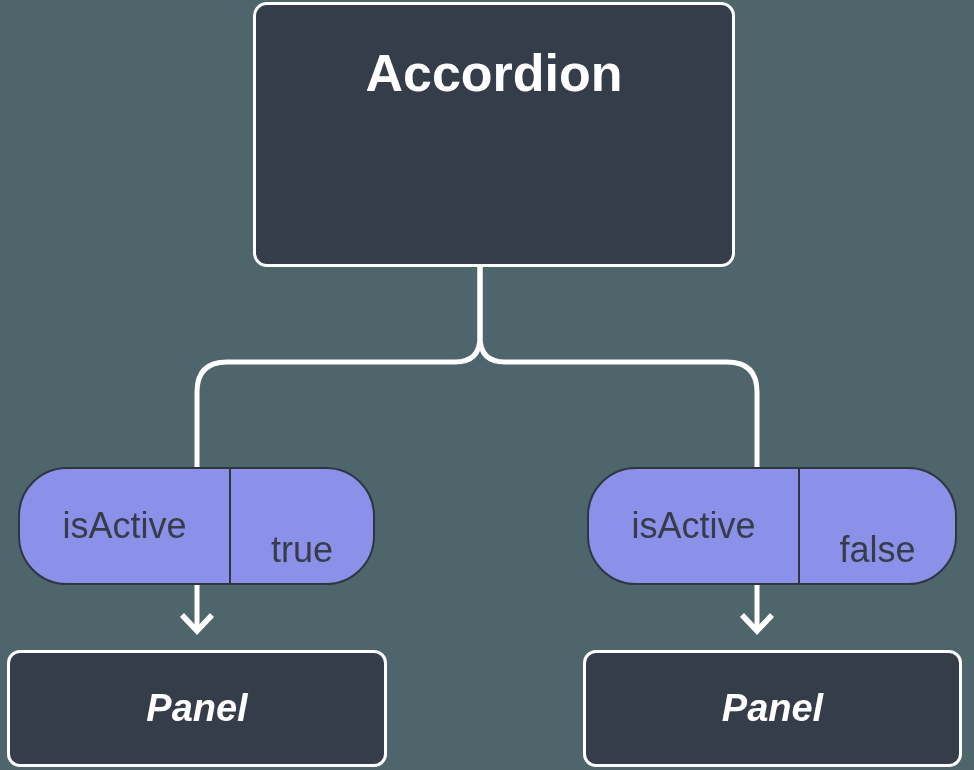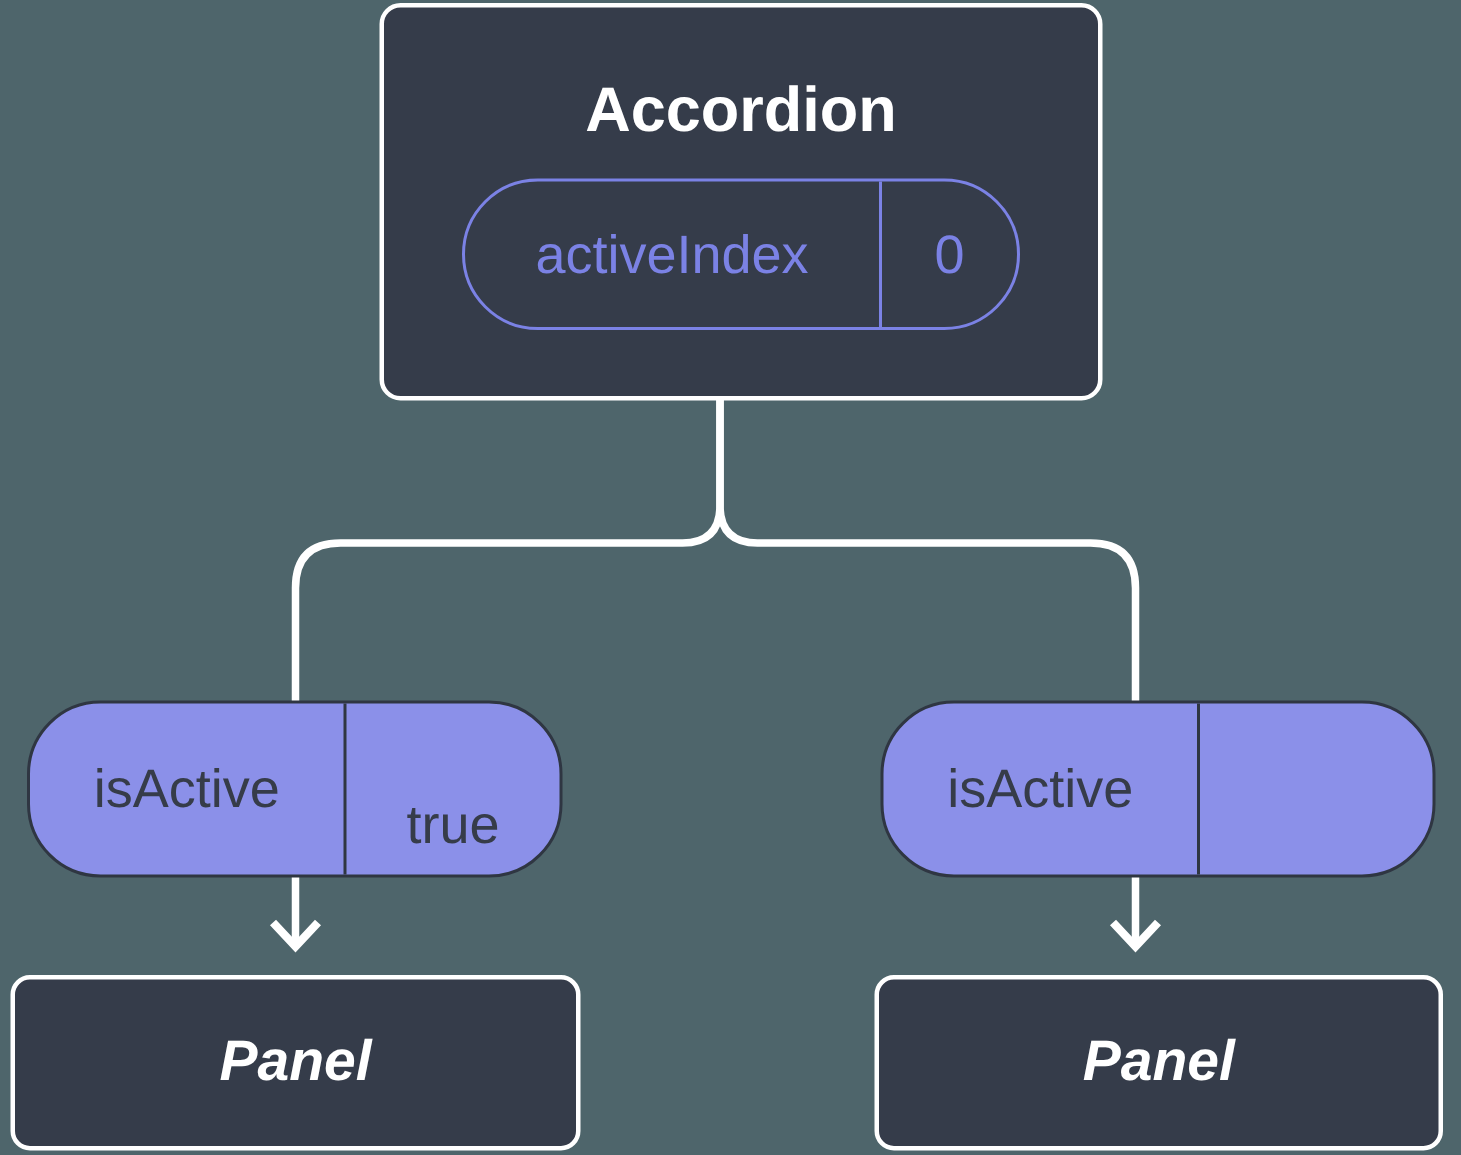--- a/index.html
+++ b/index.html
@@ -54,21 +54,21 @@
     width: 482px;
     height: 265px;
     border-radius: 14px;
   }
   .root-title {
     position: absolute;
     top: 44px;
     left: 0;
     right: 0;
     text-align: center;
-    font-size: 42px;
+    font-size: 52px;
     font-weight: 600;
     line-height: 48px;
     color: var(--title_text);
   }
 
   .state-pill {
     position: absolute;
     left: 52px;
     top: 114px;
     width: 372px;
@@ -148,33 +148,30 @@
 
   <svg class="connectors" width="974" height="770" viewBox="0 0 974 770" aria-hidden="true">
     <path d="M 480 258 L 480 337 Q 480 362 455 362 L 227 362 Q 197 362 197 392 L 197 630"></path>
     <path d="M 480 258 L 480 337 Q 480 362 505 362 L 727 362 Q 757 362 757 392 L 757 630"></path>
     <path class="arrowhead" d="M 182 615 L 197 631 L 212 615"></path>
     <path class="arrowhead" d="M 742 615 L 757 631 L 772 615"></path>
   </svg>
 
   <div class="node root-node">
     <div class="root-title">Accordion</div>
-    <div class="state-pill">
-      <div class="seg-name">activeIndex</div>
-      <div class="seg-value">0</div>
-    </div>
   </div>
 
   <div class="prop-pill left">
     <div class="seg-name">isActive</div>
     <div class="seg-value">true</div>
   </div>
 
   <div class="prop-pill right">
     <div class="seg-name">isActive</div>
+    <div class="seg-value">false</div>
   </div>
 
   <div class="node panel-node left">
     <div class="panel-title">Panel</div>
   </div>
 
   <div class="node panel-node right">
     <div class="panel-title">Panel</div>
   </div>
 

